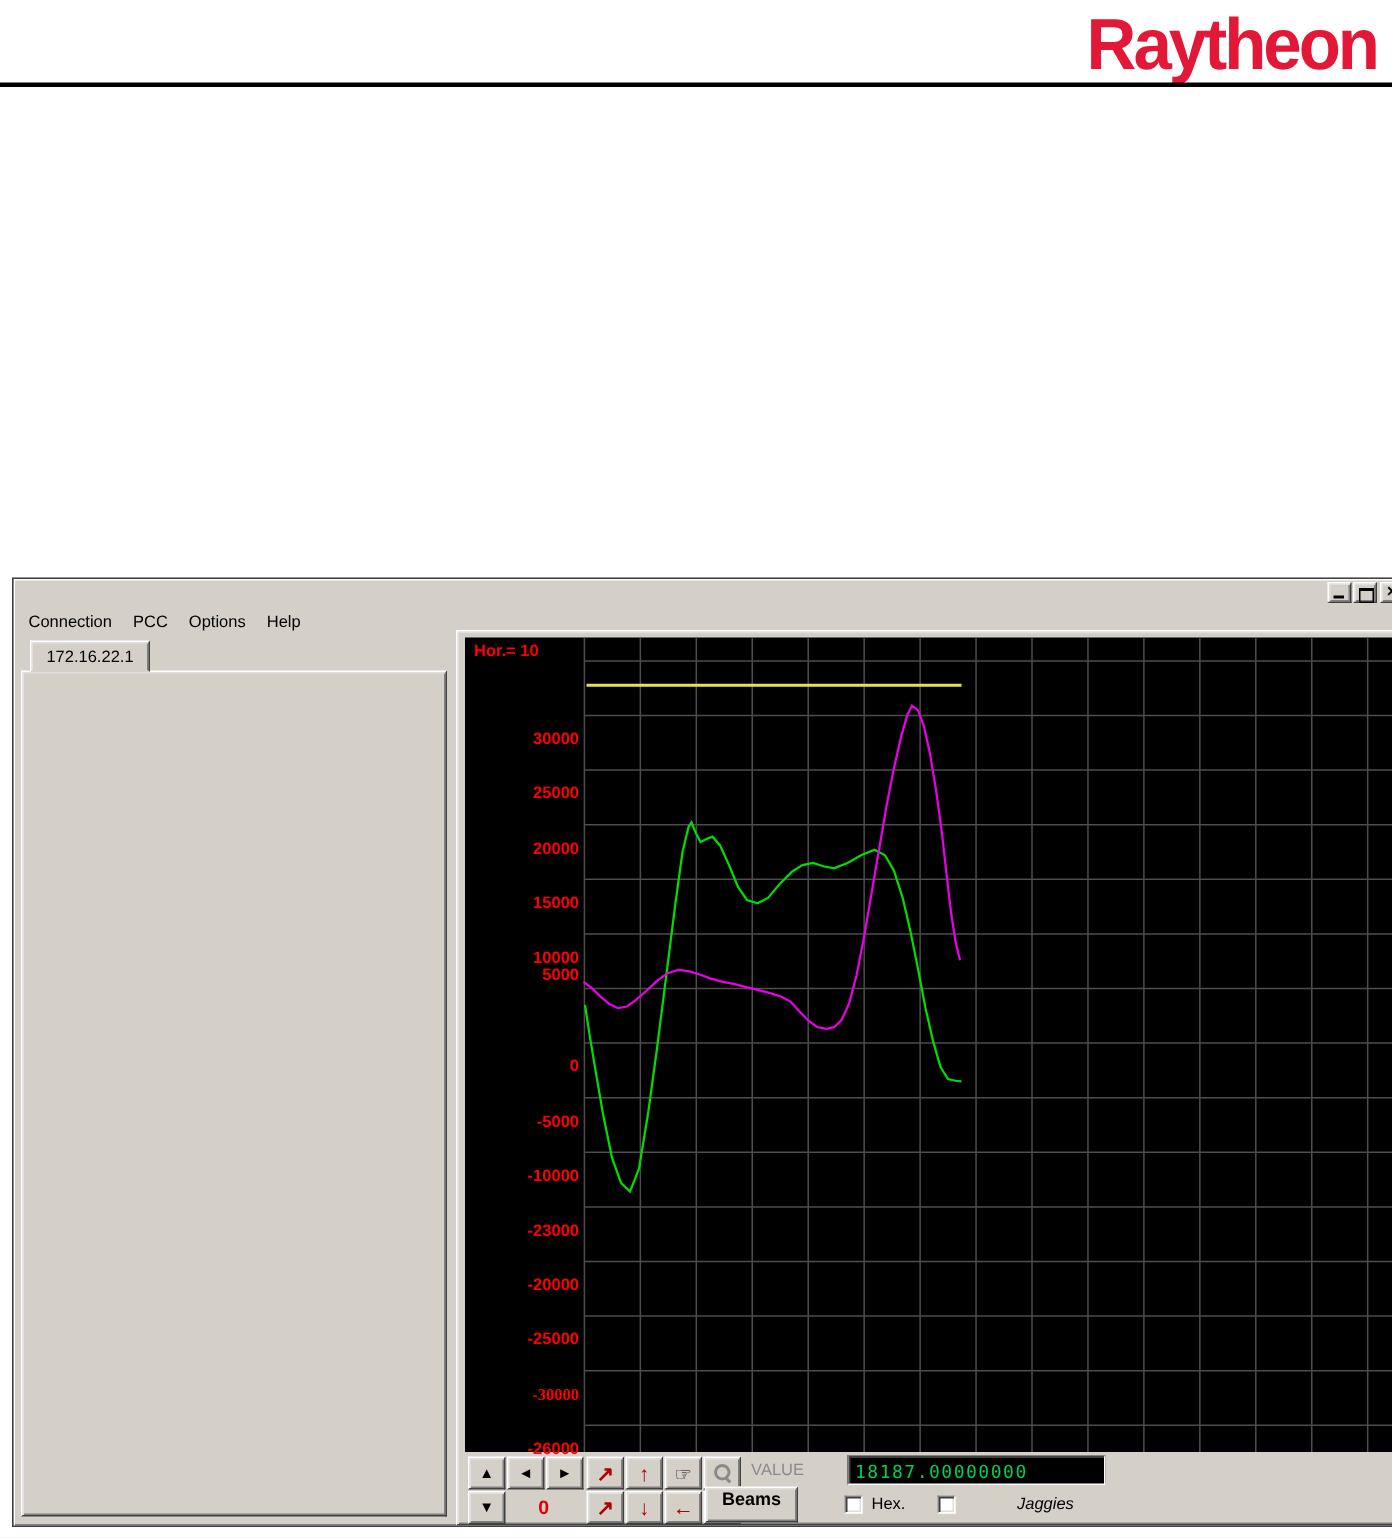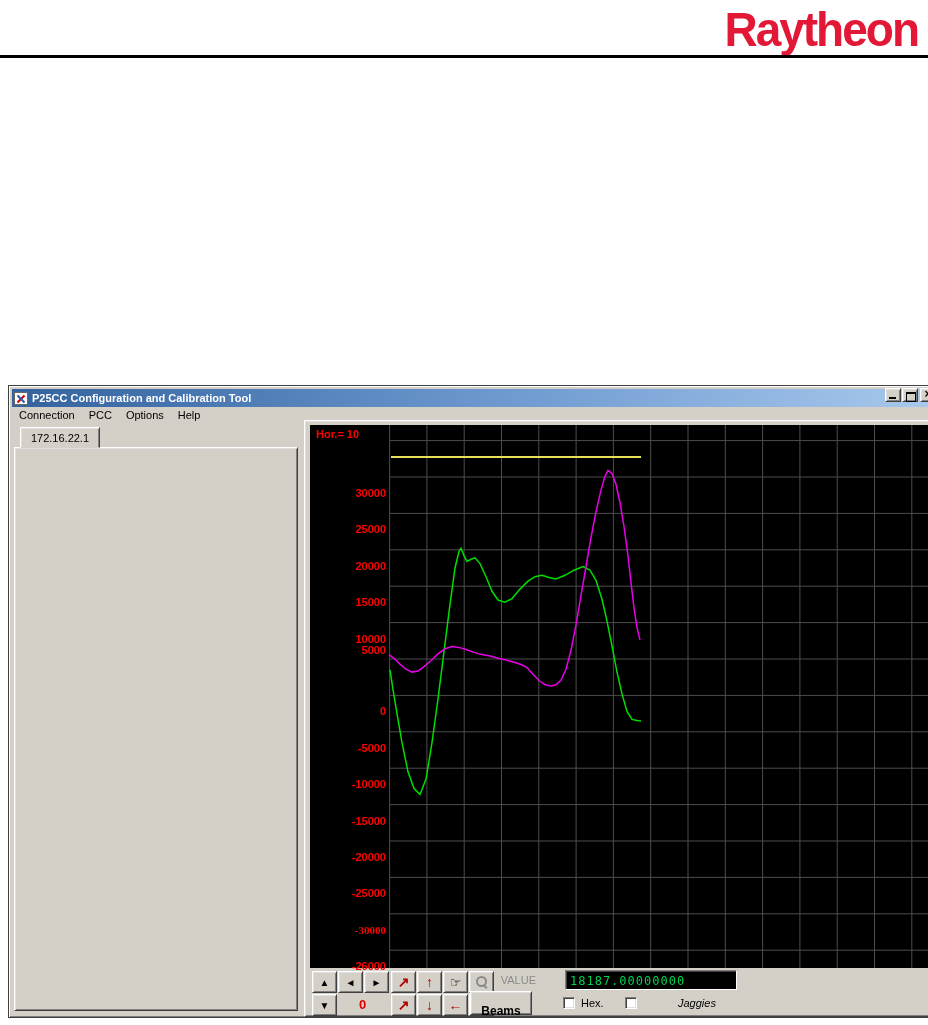--- a/index.html
+++ b/index.html
@@ -100,36 +100,32 @@
                       border:2px solid #8a8a8a; border-radius:50%; }
   .mag-icon::after { content:""; position:absolute; left:8px; top:8px; width:5px; height:2px;
                      background:#8a8a8a; transform:rotate(45deg); transform-origin:0 0; }
   .value-label { position:absolute; left:476px; top:974px; width:60px; text-align:right;
                  color:#8a8a8a; font-size:11px; }
   .value-field { position:absolute; left:565px; top:970px; width:172px; height:20px; background:#000;
                  border:1px solid; border-color:#808080 #fff #fff #808080;
                  box-shadow:inset 1px 1px 0 #404040;
                  color:#00d050; font-family:"DejaVu Sans Mono", monospace; font-size:12px;
                  padding:3px 0 0 4px; letter-spacing:1px; }
-  .beams-btn { position:absolute; left:470px; top:991px; width:62px; height:24px; font-weight:bold; font-size:12px; padding-top:12px; }
+  .beams-btn { position:absolute; left:470px; top:991px; width:62px; height:24px; font-weight:bold; font-size:12px; padding-top:0; }
   .cb-label { position:absolute; font-size:11px; color:#000; }
 </style>
 </head>
 <body>
 
 <div id="root">
 
   <div class="logo">Raytheon</div>
   <div class="header-rule"></div>
 
   <div class="window">
-    <div class="titlebar">
-      <span class="app-icon"></span>
-      <span class="title">P25CC Configuration and Calibration Tool</span>
-    </div>
     <div class="cap-btn cap-min" style="left:876px;"></div>
     <div class="cap-btn cap-max" style="left:893px;"></div>
     <div class="cap-btn cap-close" style="left:911px;"></div>
     <div class="menubar" id="menubar">
         <span class="menu-item">Connection</span>
         <span class="menu-item">PCC</span>
         <span class="menu-item">Options</span>
         <span class="menu-item">Help</span>
       </div>
   </div>
@@ -262,21 +258,21 @@
   <div id="yticks">
       <div class="ytick" style="top: 471px;">30000</div>
       <div class="ytick" style="top: 507.4px;">25000</div>
       <div class="ytick" style="top: 543.8px;">20000</div>
       <div class="ytick" style="top: 580.2px;">15000</div>
       <div class="ytick" style="top: 616.6px;">10000</div>
       <div class="ytick" style="top: 628px;">5000</div>
       <div class="ytick" style="top: 689.4px;">0</div>
       <div class="ytick" style="top: 725.8px;">-5000</div>
       <div class="ytick" style="top: 762.2px;">-10000</div>
-      <div class="ytick" style="top: 798.6px;">-15000</div>
+      <div class="ytick" style="top: 798.6px;">-23000</div>
       <div class="ytick" style="top: 835px;">-20000</div>
       <div class="ytick" style="top: 871.4px;">-25000</div>
       <div class="ytick" style="top: 907.8px; font-family: Liberation Serif, serif;">-30000</div>
       <div class="ytick" style="top: 944.2px;">-26000</div>
     </div>
 
   <div class="tb-btn" style="left:312px; top:971px;">
       <span>▲</span>
     </div>
   <div class="tb-btn" style="left:338px; top:971px;">

